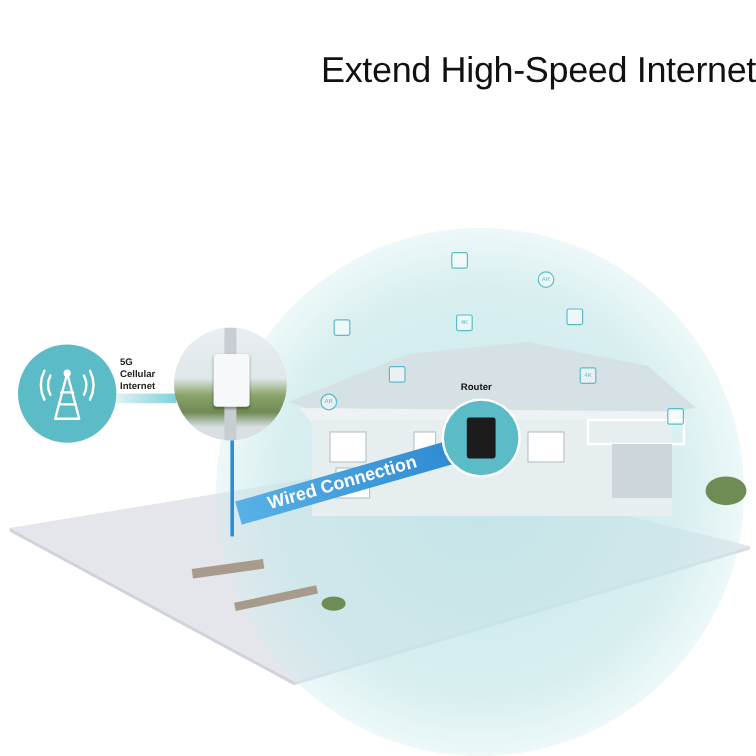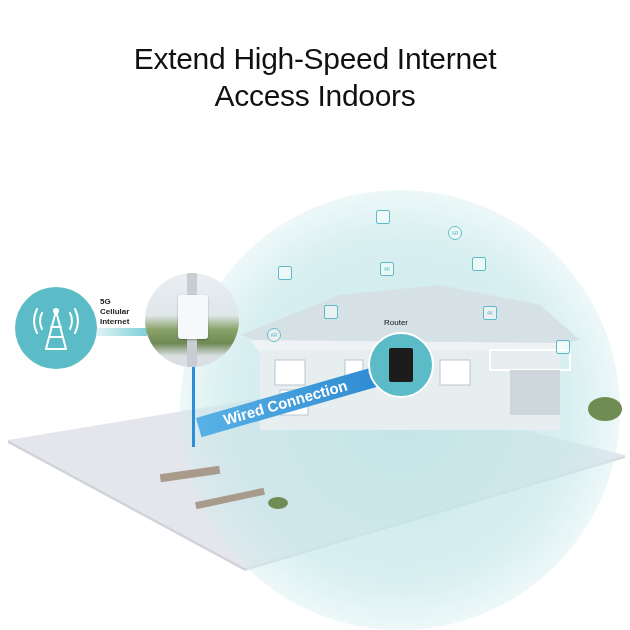--- a/index.html
+++ b/index.html
@@ -1,49 +1,48 @@
 <!DOCTYPE html>
 <html><head>
 <meta charset="utf-8">
 <style>
   html,body{margin:0;padding:0;background:#fff;}
   body{width:630px;height:630px;position:relative;overflow:hidden;font-family:"Liberation Sans",sans-serif;}
-  .title{position:absolute;left:0;top:40px;width:630px;text-align:center;font-size:30px;line-height:37px;color:#111;font-weight:500;letter-spacing:-0.3px;}
+  .title{position:absolute;left:0;top:40px;width:630px;text-align:right;font-size:30px;line-height:37px;color:#111;font-weight:500;letter-spacing:-0.3px;}
   .ground{position:absolute;left:0;top:0;width:630px;height:630px;}
   .dome{position:absolute;left:180px;top:190px;width:440px;height:440px;border-radius:50%;background:radial-gradient(circle at 50% 50%, rgba(190,228,230,0.85) 0%, rgba(200,232,234,0.7) 55%, rgba(230,246,247,0.2) 80%, rgba(255,255,255,0) 100%);}
   .tower-circle{position:absolute;left:15px;top:287px;width:82px;height:82px;border-radius:50%;background:#5bbcc8;display:flex;align-items:center;justify-content:center;}
   .label-5g{position:absolute;left:100px;top:297px;font-size:8px;font-weight:bold;line-height:10px;text-align:left;color:#222;width:42px;}
   .beam{position:absolute;left:97px;top:328px;width:50px;height:8px;background:linear-gradient(90deg,rgba(91,188,200,0.2),#7fd0da);}
   .ap-circle{position:absolute;left:145px;top:273px;width:94px;height:94px;border-radius:50%;overflow:hidden;background:linear-gradient(180deg,#e9eef2 0%,#dfe7ea 45%,#8aa36a 60%,#6f8a55 75%,#d9dfe2 88%);}
   .ap-pole{position:absolute;left:42px;top:0;width:10px;height:94px;background:#c7cdd2;}
   .ap-box{position:absolute;left:33px;top:22px;width:30px;height:44px;background:#f7f8f9;border-radius:3px;box-shadow:0 1px 2px rgba(0,0,0,0.3);}
   .cable-v{position:absolute;left:192px;top:367px;width:3px;height:80px;background:#2c8ed6;}
   .ribbon{position:absolute;left:196px;top:418px;width:210px;height:20px;background:linear-gradient(90deg,#58b1e6,#2a86cf);transform:rotate(-16deg);transform-origin:left top;color:#fff;font-weight:bold;font-size:15px;line-height:20px;padding-left:26px;box-sizing:border-box;}
-  .router-label{position:absolute;left:384px;top:318px;font-size:8px;font-weight:normal;color:#111;}
+  .router-label{position:absolute;left:384px;top:318px;font-size:8px;font-weight:bold;color:#111;}
   .router-circle{position:absolute;left:368px;top:332px;width:62px;height:62px;border-radius:50%;background:#5bbcc8;border:2px solid #fff;display:flex;align-items:center;justify-content:center;}
   .router-dev{width:24px;height:34px;background:#1c1c1c;border-radius:2px;}
   .house{position:absolute;left:240px;top:265px;width:340px;height:170px;}
   .dev{position:absolute;width:12px;height:12px;border:1.5px solid #5bbcc8;border-radius:2px;background:rgba(255,255,255,0.5);font-size:5px;color:#5bbcc8;text-align:center;line-height:12px;}
   .bush{position:absolute;border-radius:50%;background:#6f8c55;}
   .bench{position:absolute;background:#a99b8b;}
 </style>
 </head>
 <body>
 
 <svg class="ground" viewBox="0 0 630 630">
   <polygon points="8,440 340,385 625,455 245,568" fill="#e4e6ec"></polygon>
   <polygon points="8,440 245,568 245,571 8,443" fill="#d0d3da"></polygon>
   <polygon points="245,568 625,455 625,458 245,571" fill="#d8dbe2"></polygon>
 </svg>
 
 <div class="dome"></div>
 
 <div class="title">
   <div>Extend High-Speed Internet</div>
-  <div>Access Indoors</div>
 </div>
 
 <svg class="house" viewBox="0 0 340 170">
   <polygon points="0,70 100,30 200,20 300,40 340,75 250,90 80,95" fill="#d6e1e6"></polygon>
   <polygon points="10,75 330,78 320,85 20,88" fill="#eef2f4"></polygon>
   <rect x="20" y="85" width="300" height="80" fill="#e6eef0"></rect>
   <rect x="35" y="95" width="30" height="25" fill="#fff" stroke="#b9c5cb"></rect>
   <rect x="40" y="125" width="28" height="25" fill="#fff" stroke="#b9c5cb"></rect>
   <rect x="105" y="95" width="18" height="25" fill="#fff" stroke="#b9c5cb"></rect>
   <rect x="200" y="95" width="30" height="25" fill="#fff" stroke="#b9c5cb"></rect>

